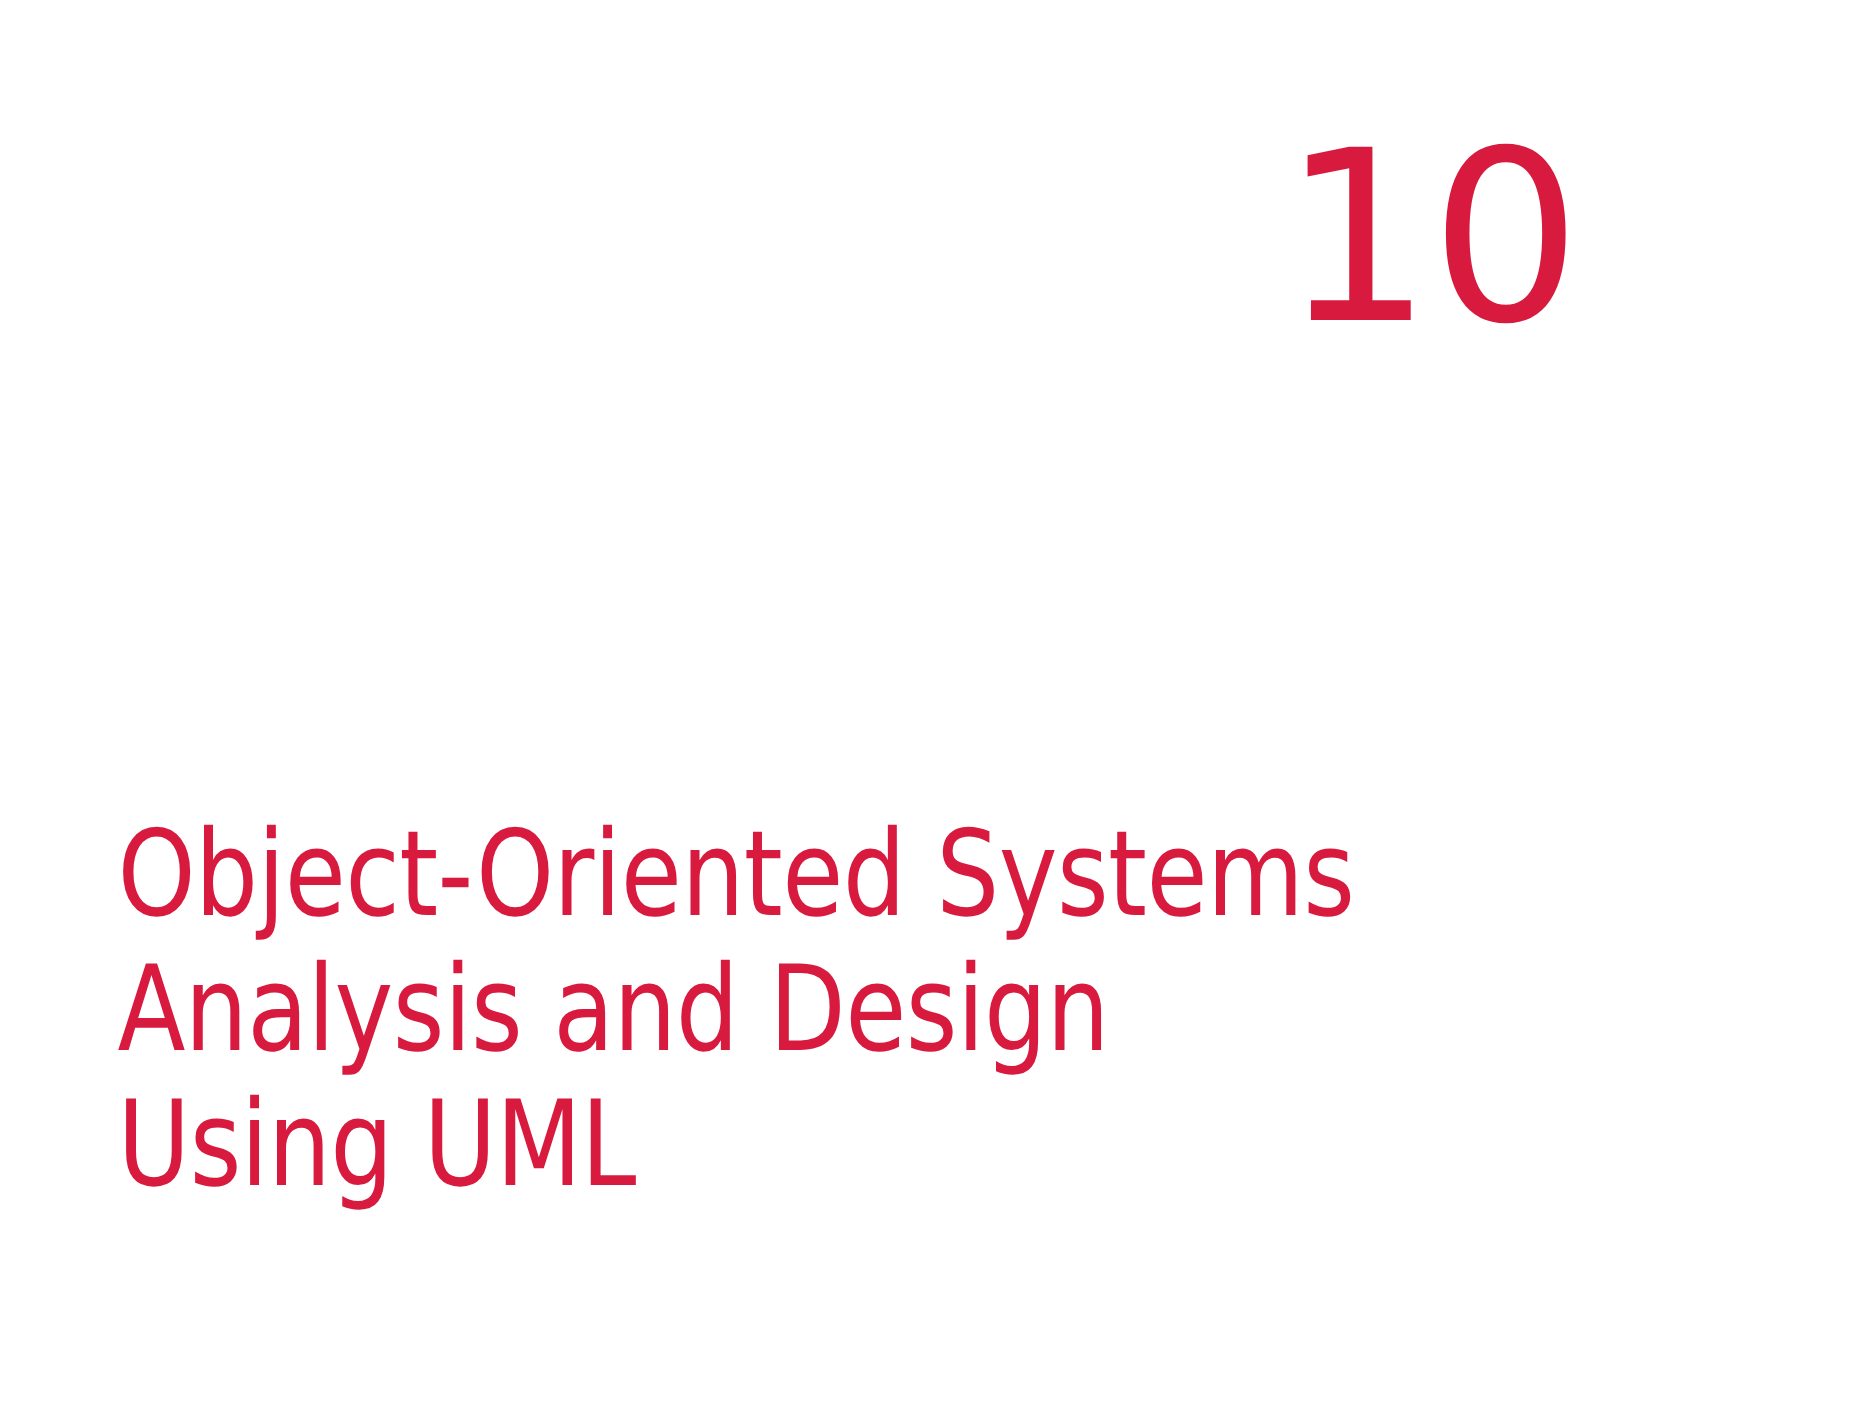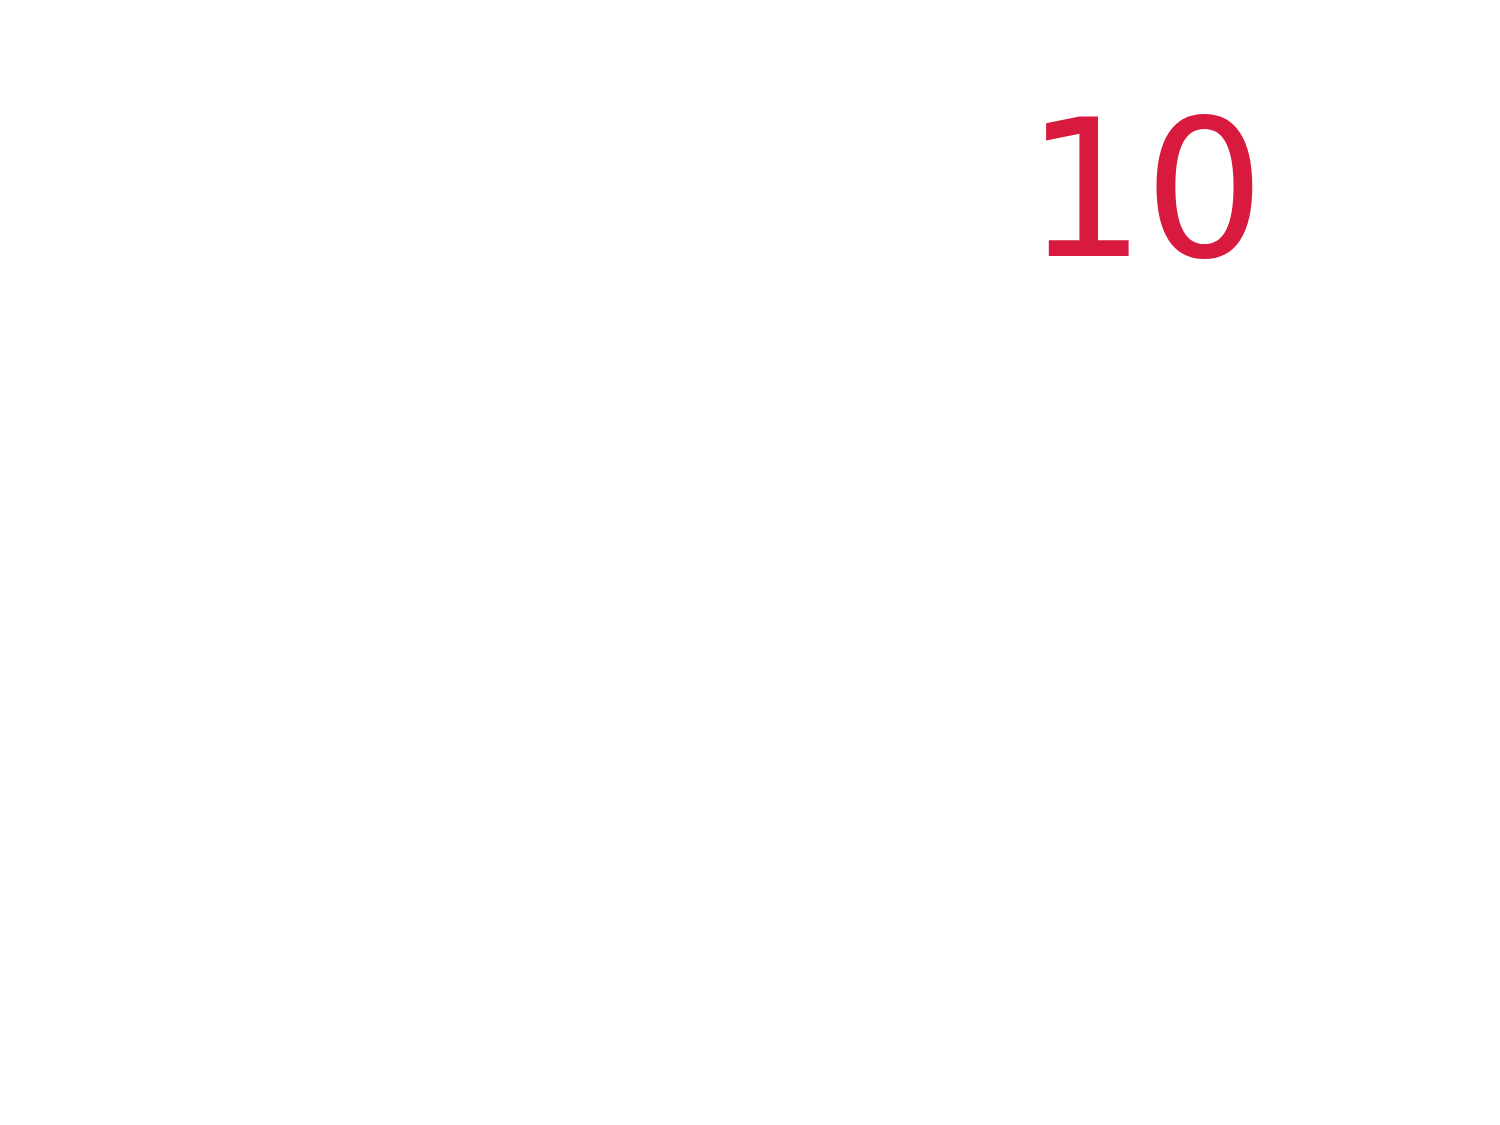--- a/index.html
+++ b/index.html
@@ -55,14 +55,19 @@
     transform-origin: left center;
   }
 </style>
 </head>
 <body>
 
 <div id="slide" style="--accent: #d81a3f; --slide-bg: #ffffff;">
 
   <div id="chapter-number">10</div>
 
+  <div id="title-block">
+    <div class="title-line">Object-Oriented Systems</div>
+    <div class="title-line">Analysis and Design</div>
+    <div class="title-line">Using UML</div>
+  </div>
 
 </div>
 
 </body></html>

